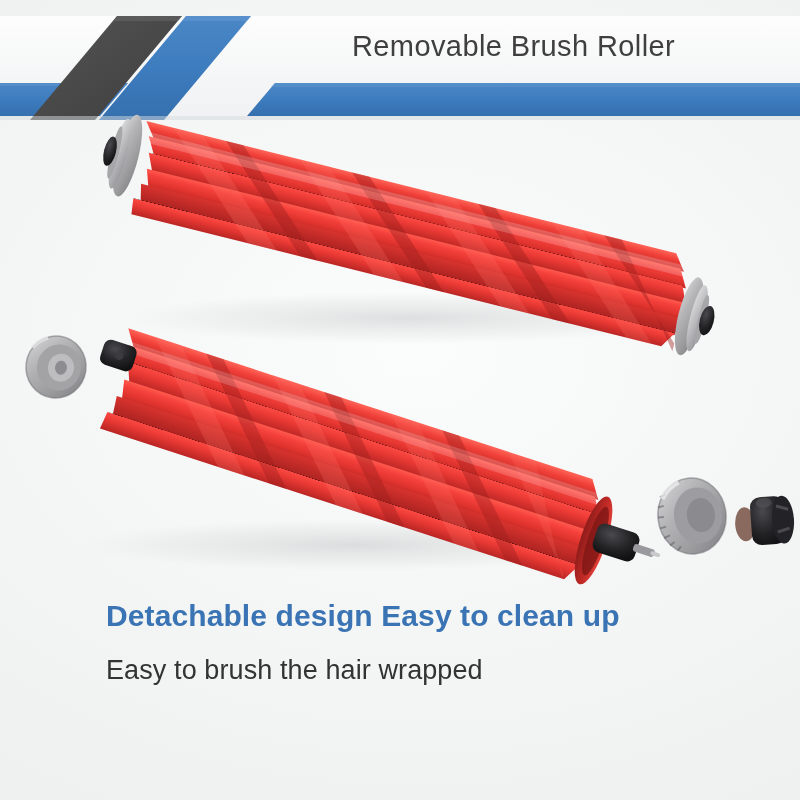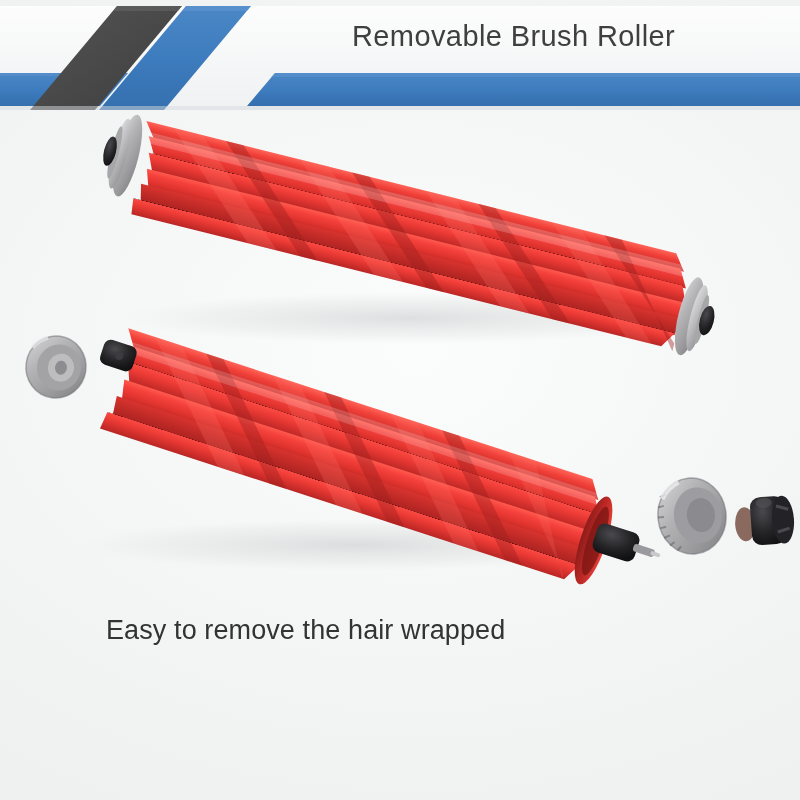--- a/index.html
+++ b/index.html
@@ -18,21 +18,21 @@
     width: 800px;
     height: 800px;
     background:
       radial-gradient(ellipse 700px 500px at 52% 44%, #fbfcfc 0%, #f4f6f5 58%, #eef1f0 100%);
     overflow: hidden;
   }
 
   
   #banner {
     position: absolute;
-    left: 0; top: 6px;
+    left: 0; top: 16px;
     width: 800px; height: 104px;
     overflow: hidden;
     background: linear-gradient(180deg, #fdfdfd 0%, #f6f7f8 62%, #eef0f1 100%);
   }
   .banner-svg { position: absolute; left: 0; top: 0; }
   #banner-title {
     position: absolute;
     left: 352px;
     top: 14px;
     font-size: 29px;
@@ -281,16 +281,17 @@
     <g transform="translate(763,521) rotate(-4)">
       <ellipse cx="-18" cy="2" rx="10" ry="17" fill="#8a6a5e"></ellipse>
       <rect x="-12" y="-24" width="34" height="48" rx="10" fill="url(#hubGrad)"></rect>
       <ellipse cx="20" cy="0" rx="11" ry="24" fill="#232327"></ellipse>
       <path d="M 14,-14 L 26,-10 M 14,12 L 26,9" stroke="#4a4a4f" stroke-width="3"></path>
       <ellipse cx="2" cy="-18" rx="8" ry="5" fill="#55555a" opacity="0.6"></ellipse>
     </g>
   </svg>
 
   <div id="caption">
-    <div class="body-line" id="body-line-1">Easy to remove the hair wrapped</div>
+    <div id="headline">Detachable design  Easy to clean up</div>
+    <div class="body-line" id="body-line-1">Easy to brush the hair wrapped</div>
   </div>
 
 </div>
 
 </body></html>

